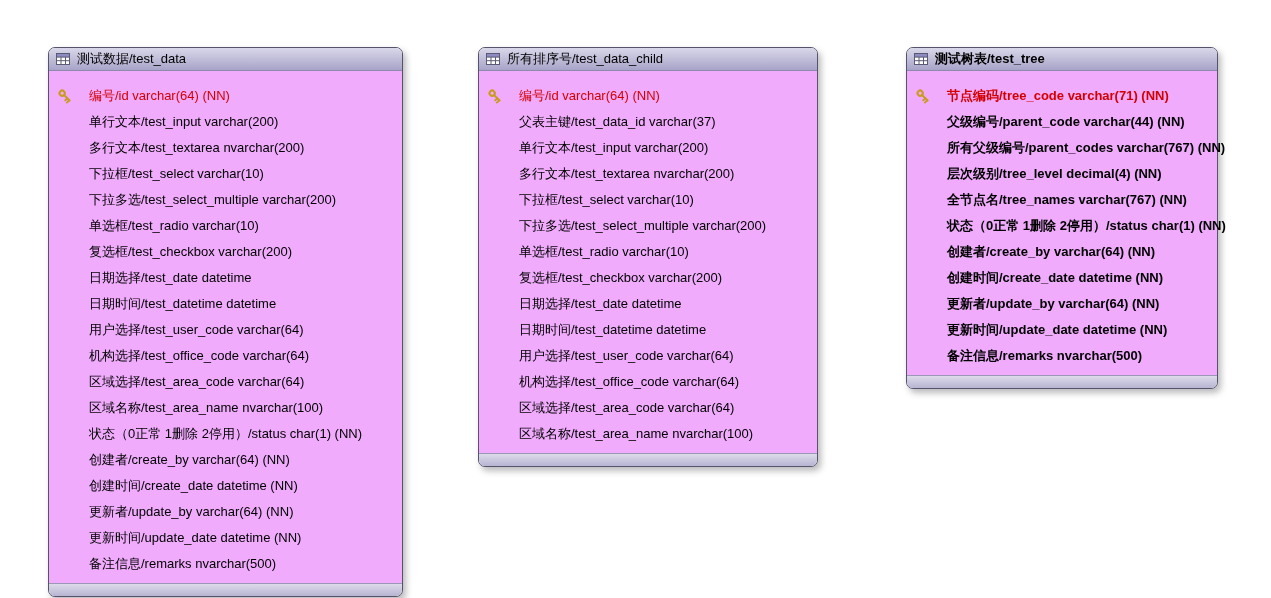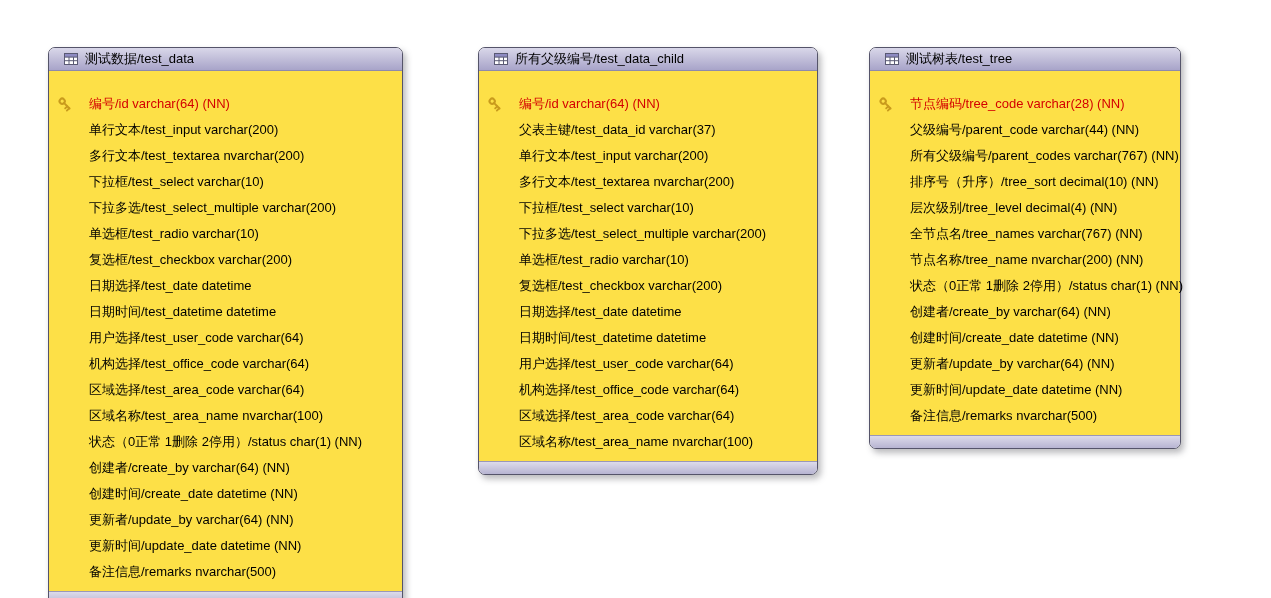--- a/index.html
+++ b/index.html
@@ -18,40 +18,40 @@
     position: absolute;
     border: 1px solid #55546a;
     border-radius: 7px;
     background: #ffffff;
     box-shadow: 3px 4px 6px rgba(60,60,70,0.35);
     display: flex;
     flex-direction: column;
   }
   .card-1 { left: 48px;  top: 47px; width: 355px; }
   .card-2 { left: 478px; top: 47px; width: 340px; }
-  .card-3 { left: 869px; top: 47px; width: 312px; }
+  .card-3 { left: 906px; top: 47px; width: 312px; font-weight: bold; }
   .card-header {
     height: 23px;
     flex: none;
     background: linear-gradient(#d9d7e9, #a8a4c9);
     border-bottom: 1px solid #8d8aac;
     border-radius: 6px 6px 0 0;
     display: flex;
     align-items: center;
     gap: 7px;
-    padding: 0 15px;
+    padding: 0 7px;
     font-size: 13px;
     color: #000000;
     cursor: move;
   }
   .card-title { white-space: nowrap; }
   .card-body {
     flex: 1;
-    background: #fde047;
-    padding: 20px 0 6px 0;
+    background: #f0abfc;
+    padding: 12px 0 6px 0;
   }
   .field-row {
     display: flex;
     align-items: center;
     height: 26px;
   }
   .key-cell {
     width: 40px;
     flex: none;
     display: flex;
@@ -186,21 +186,21 @@
     <div class="card-header">
       <span class="table-glyph">
         <svg width="14" height="12" viewBox="0 0 14 12">
           <rect x="0.5" y="0.5" width="13" height="11" fill="#ffffff" stroke="#5a5a74"></rect>
           <rect x="0.5" y="0.5" width="13" height="3.6" fill="#8e8bc2" stroke="#5a5a74"></rect>
           <line x1="0.5" y1="7.7" x2="13.5" y2="7.7" stroke="#5a5a74"></line>
           <line x1="5" y1="4.1" x2="5" y2="11.5" stroke="#5a5a74"></line>
           <line x1="9.5" y1="4.1" x2="9.5" y2="11.5" stroke="#5a5a74"></line>
         </svg>
       </span>
-      <span class="card-title">所有父级编号/test_data_child</span>
+      <span class="card-title">所有排序号/test_data_child</span>
     </div>
     <div class="card-body">
         <div class="field-row pk">
           <span class="key-cell">
             <svg width="16" height="16" viewBox="0 0 16 16">
               <g transform="rotate(45 8 8)" fill="none" stroke="#c99b1d" stroke-linecap="round">
                 <circle cx="4" cy="8" r="2.6" stroke-width="2"></circle>
                 <path d="M6.8 8 H14.4" stroke-width="2"></path>
                 <path d="M11.2 8 v3" stroke-width="1.8"></path>
                 <path d="M14 8 v3.4" stroke-width="1.8"></path>
@@ -283,45 +283,37 @@
           <span class="key-cell">
             <svg width="16" height="16" viewBox="0 0 16 16">
               <g transform="rotate(45 8 8)" fill="none" stroke="#c99b1d" stroke-linecap="round">
                 <circle cx="4" cy="8" r="2.6" stroke-width="2"></circle>
                 <path d="M6.8 8 H14.4" stroke-width="2"></path>
                 <path d="M11.2 8 v3" stroke-width="1.8"></path>
                 <path d="M14 8 v3.4" stroke-width="1.8"></path>
               </g>
             </svg>
           </span>
-          <span class="field-text">节点编码/tree_code varchar(28) (NN)</span>
+          <span class="field-text">节点编码/tree_code varchar(71) (NN)</span>
         </div>
         <div class="field-row">
           <span class="key-cell"></span>
           <span class="field-text">父级编号/parent_code varchar(44) (NN)</span>
         </div>
         <div class="field-row">
           <span class="key-cell"></span>
           <span class="field-text">所有父级编号/parent_codes varchar(767) (NN)</span>
         </div>
         <div class="field-row">
           <span class="key-cell"></span>
-          <span class="field-text">排序号（升序）/tree_sort decimal(10) (NN)</span>
-        </div>
-        <div class="field-row">
-          <span class="key-cell"></span>
           <span class="field-text">层次级别/tree_level decimal(4) (NN)</span>
         </div>
         <div class="field-row">
           <span class="key-cell"></span>
           <span class="field-text">全节点名/tree_names varchar(767) (NN)</span>
-        </div>
-        <div class="field-row">
-          <span class="key-cell"></span>
-          <span class="field-text">节点名称/tree_name nvarchar(200) (NN)</span>
         </div>
         <div class="field-row">
           <span class="key-cell"></span>
           <span class="field-text">状态（0正常 1删除 2停用）/status char(1) (NN)</span>
         </div>
         <div class="field-row">
           <span class="key-cell"></span>
           <span class="field-text">创建者/create_by varchar(64) (NN)</span>
         </div>
         <div class="field-row">

